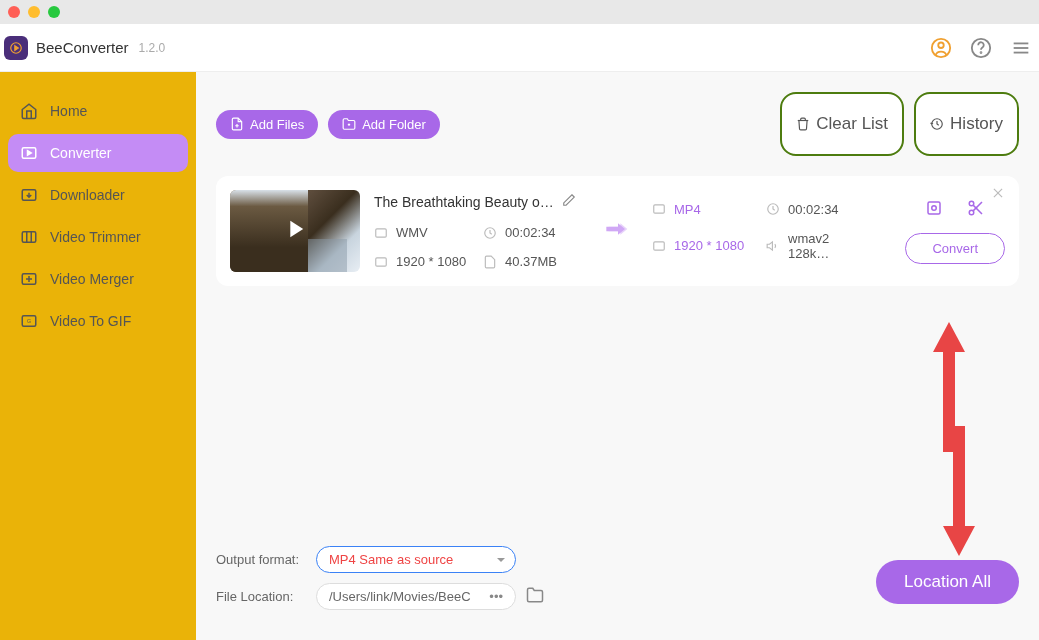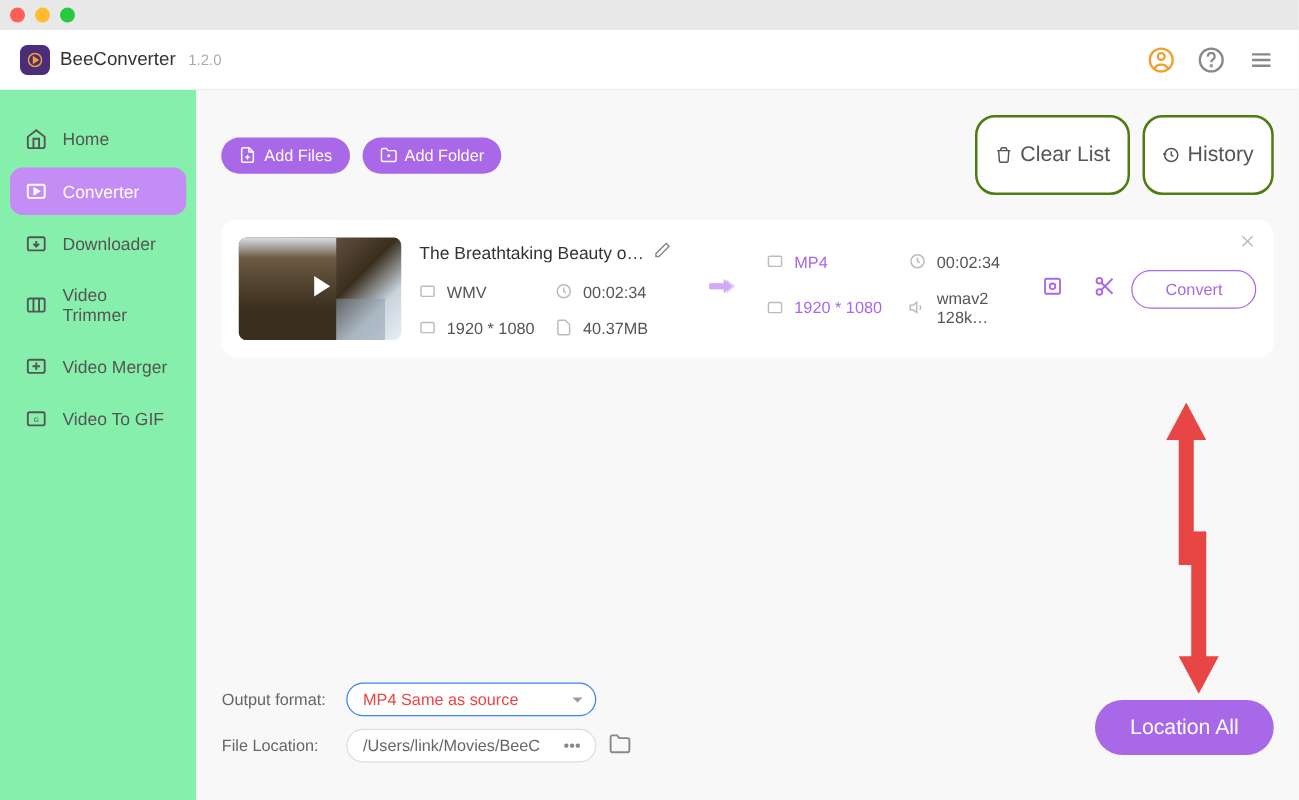--- a/index.html
+++ b/index.html
@@ -4,33 +4,33 @@
   <style>
     * { margin: 0; padding: 0; box-sizing: border-box; font-family: -apple-system, BlinkMacSystemFont, 'Segoe UI', sans-serif; }
     body { width: 1039px; height: 640px; background: #f5f5f5; overflow: hidden; }
     
     .titlebar { height: 24px; background: #e8e8e8; display: flex; align-items: center; padding-left: 8px; gap: 8px; }
     .traffic-light { width: 12px; height: 12px; border-radius: 50%; }
     .tl-red { background: #ff5f56; }
     .tl-yellow { background: #ffbd2e; }
     .tl-green { background: #27c93f; }
     
-    .header { height: 48px; background: #fff; display: flex; align-items: center; padding: 0 16px; border-bottom: 1px solid #eee; }
+    .header { height: 48px; background: #fff; display: flex; align-items: center; padding: 0 4px; border-bottom: 1px solid #eee; }
     .app-logo { width: 24px; height: 24px; background: #4a2e7a; border-radius: 6px; display: flex; align-items: center; justify-content: center; margin-right: 8px; }
     .app-logo svg { width: 14px; height: 14px; }
     .app-name { font-size: 15px; font-weight: 500; color: #333; }
     .app-version { font-size: 12px; color: #aaa; margin-left: 10px; }
     .header-spacer { flex: 1; }
     .header-icon { width: 28px; height: 28px; display: flex; align-items: center; justify-content: center; margin-left: 12px; cursor: pointer; color: #888; }
     .header-icon.user { color: #f0a030; }
     .header-icon svg { width: 22px; height: 22px; }
     
     .body { display: flex; height: calc(100% - 72px); }
     
-    .sidebar { width: 196px; background: #86efac; padding: 20px 8px; }
+    .sidebar { width: 196px; background: #eab308; padding: 20px 8px; }
     .sidebar-item { display: flex; align-items: center; padding: 10px 12px; border-radius: 10px; cursor: pointer; margin-bottom: 4px; color: #555; }
     .sidebar-item.active { background: #c48cf5; color: #fff; }
     .sidebar-item .icon { width: 18px; height: 18px; margin-right: 12px; display: flex; align-items: center; justify-content: center; }
     .sidebar-item .icon svg { width: 18px; height: 18px; }
     .sidebar-item .label { font-size: 14px; }
     
     .main { flex: 1; background: #f8f8f8; padding: 20px; display: flex; flex-direction: column; position: relative; }
     
     .toolbar { display: flex; align-items: center; margin-bottom: 20px; }
     .btn-primary { background: #a868e8; color: #ffffff; border: none; padding: 7px 14px; border-radius: 16px; font-size: 13px; cursor: pointer; display: flex; align-items: center; gap: 6px; margin-right: 10px; }
@@ -56,21 +56,21 @@
     .meta-item .mi-icon { color: #bbb; width: 14px; height: 14px; display: flex; }
     .meta-item .mi-icon svg { width: 14px; height: 14px; }
     
     .arrow-transfer { margin: 0 20px; color: #d0a8f5; }
     .arrow-transfer svg { width: 28px; height: 28px; }
     
     .output-info { flex: 0 0 220px; }
     .output-info .meta-grid { }
     .output-info .meta-item.accent { color: #a868e8; }
     
-    .card-actions { display: flex; flex-direction: row; align-items: center; gap: 12px; margin-left: auto; }
+    .card-actions { display: flex; flex-direction: column; align-items: center; gap: 12px; margin-left: auto; }
     .action-icons { display: flex; gap: 24px; }
     .action-icon { color: #a868e8; cursor: pointer; }
     .action-icon svg { width: 18px; height: 18px; }
     .btn-convert { background: #fff; border: 1px solid #a868e8; color: #a868e8; padding: 7px 26px; border-radius: 18px; font-size: 13px; cursor: pointer; }
     .card-close { position: absolute; top: 10px; right: 14px; color: #bbb; cursor: pointer; }
     .card-close svg { width: 14px; height: 14px; }
     
     .arrow-annotation { position: absolute; pointer-events: none; }
     .arrow-annotation.a1 { top: 250px; right: 70px; }
     .arrow-annotation.a2 { bottom: 80px; right: 60px; }

